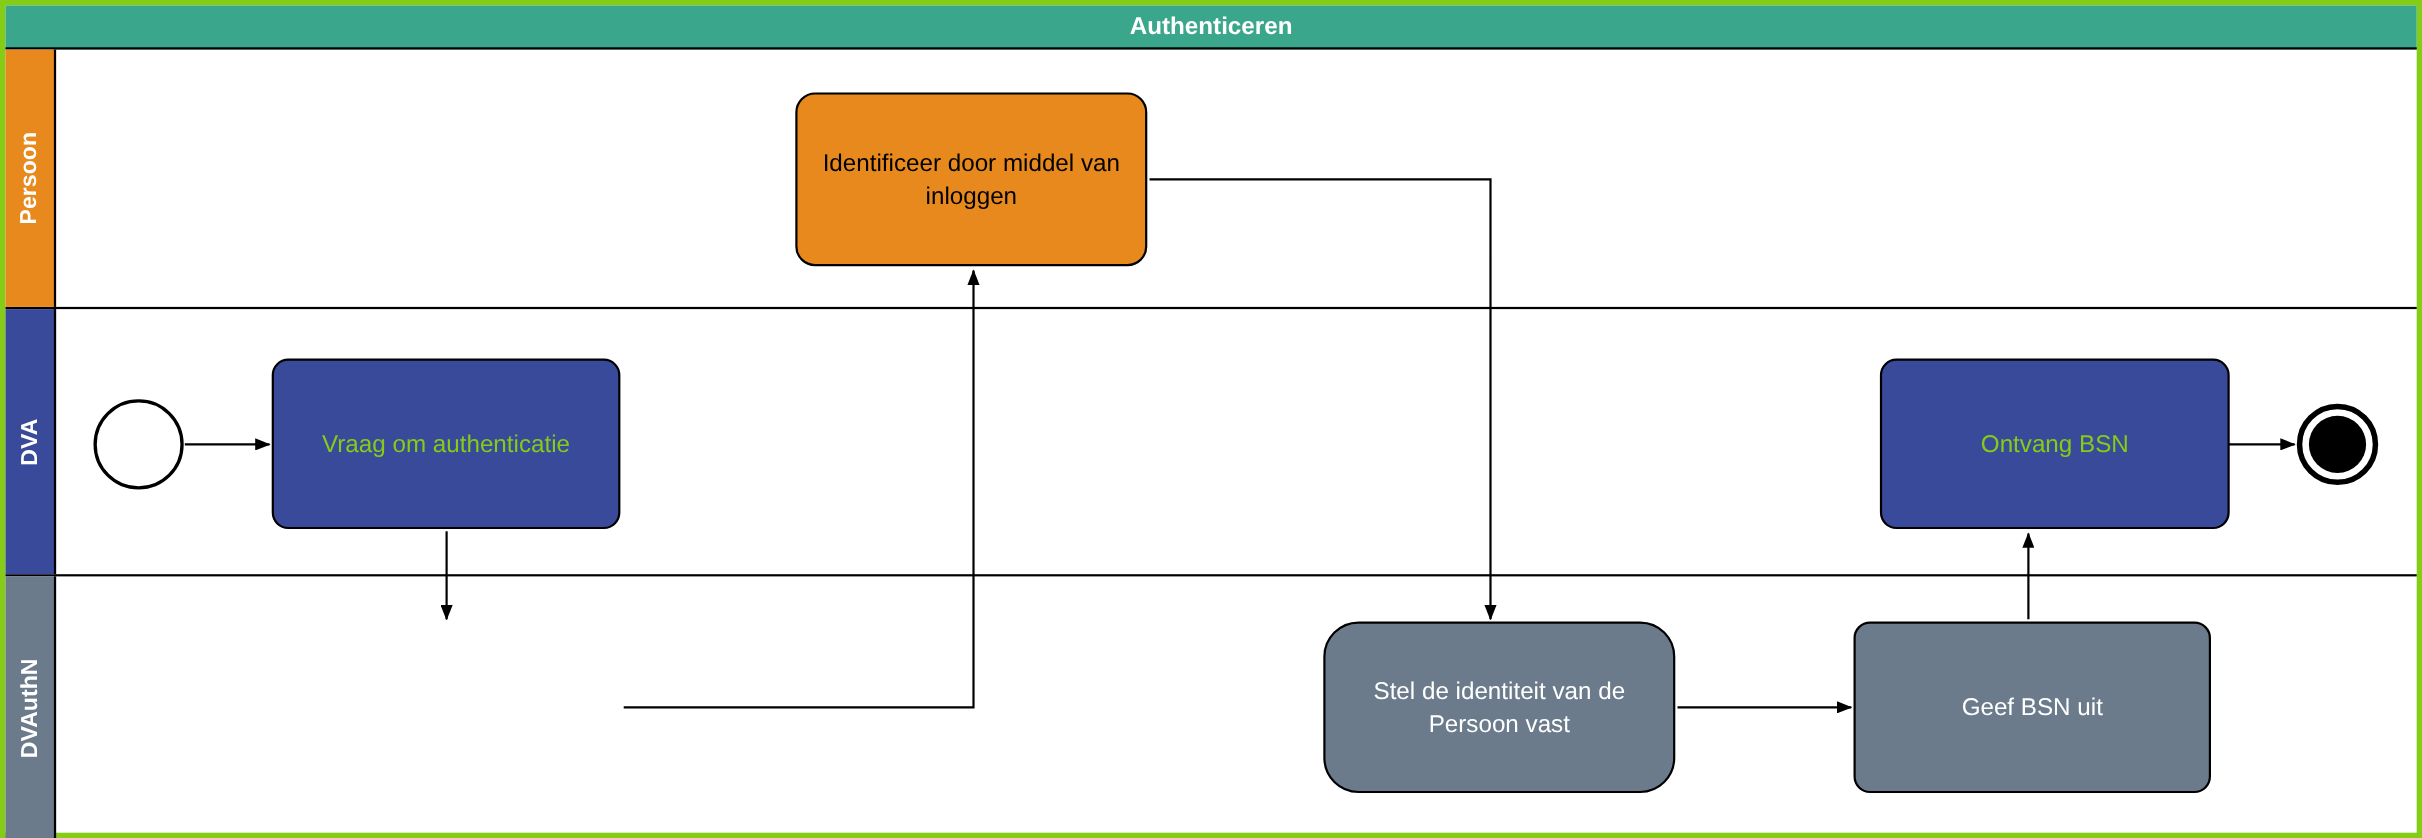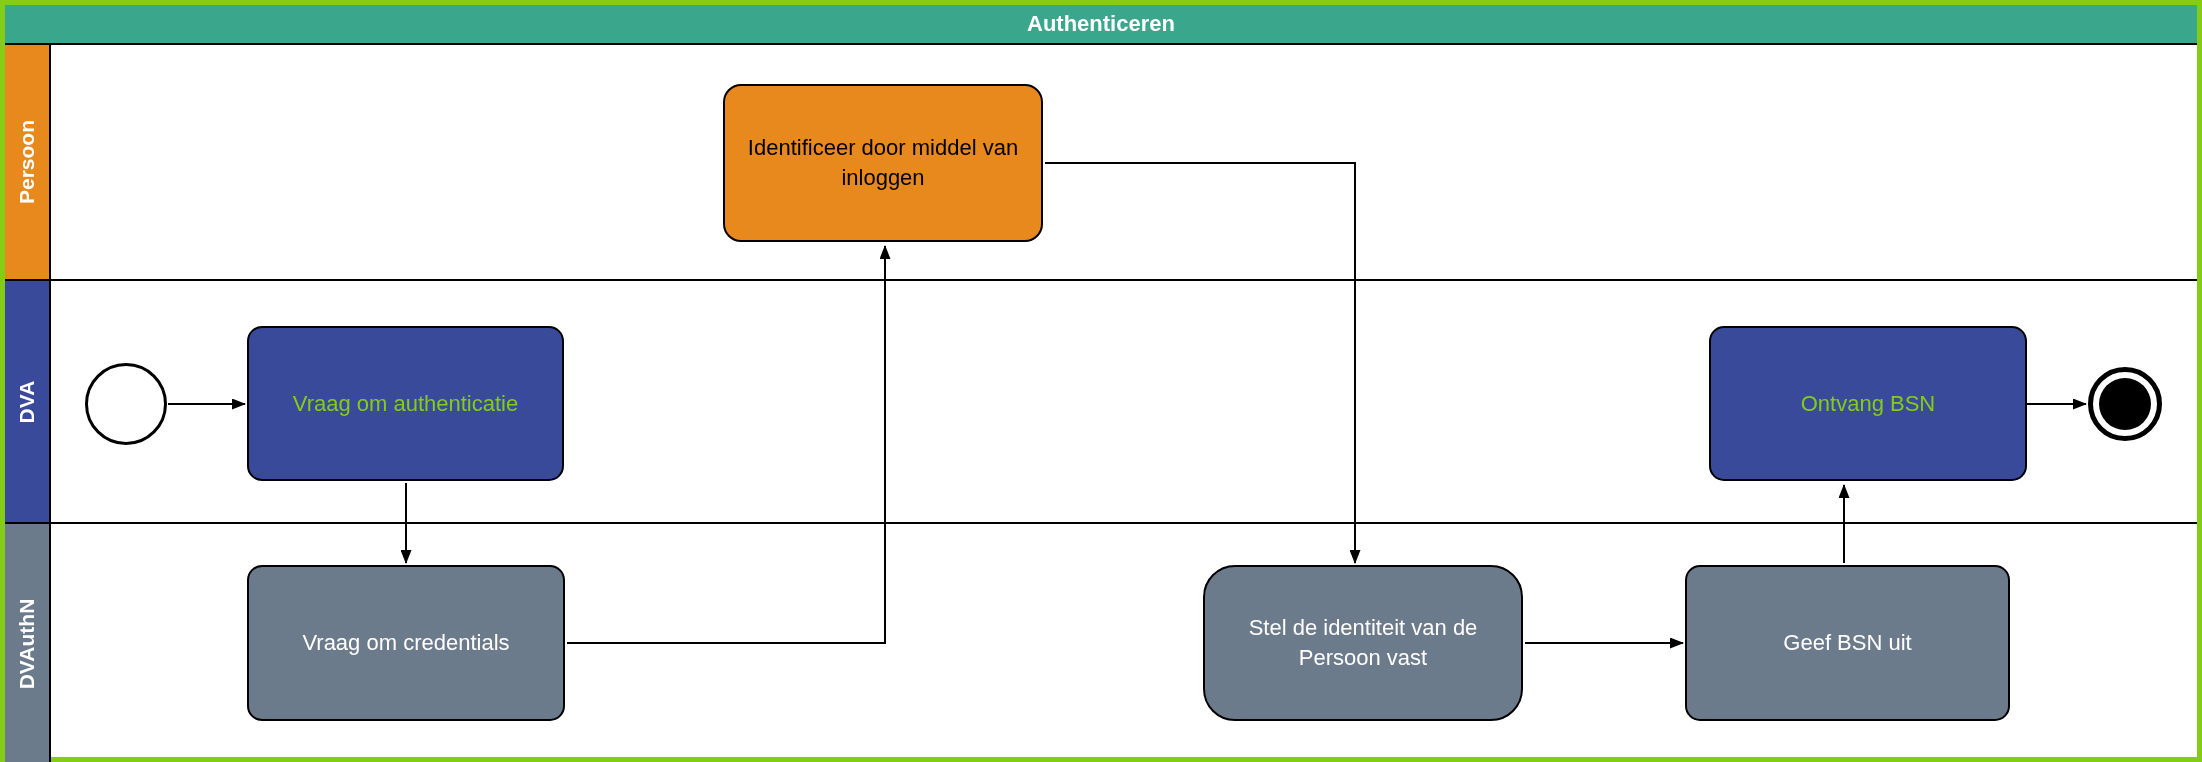--- a/index.html
+++ b/index.html
@@ -169,23 +169,20 @@
   </div>
 
   <div class="task task-blue t-vraag-auth">
     <span>Vraag om authenticatie</span>
   </div>
 
   <div class="task task-blue t-ontvang-bsn">
     <span>Ontvang BSN</span>
   </div>
 
-  <div class="task task-gray t-vraag-cred">
-    <span>Vraag om credentials</span>
-  </div>
 
   <div class="task task-gray t-stel-ident">
     <span>Stel de identiteit van de Persoon vast</span>
   </div>
 
   <div class="task task-gray t-geef-bsn">
     <span>Geef BSN uit</span>
   </div>
 
   <div class="end-event">

